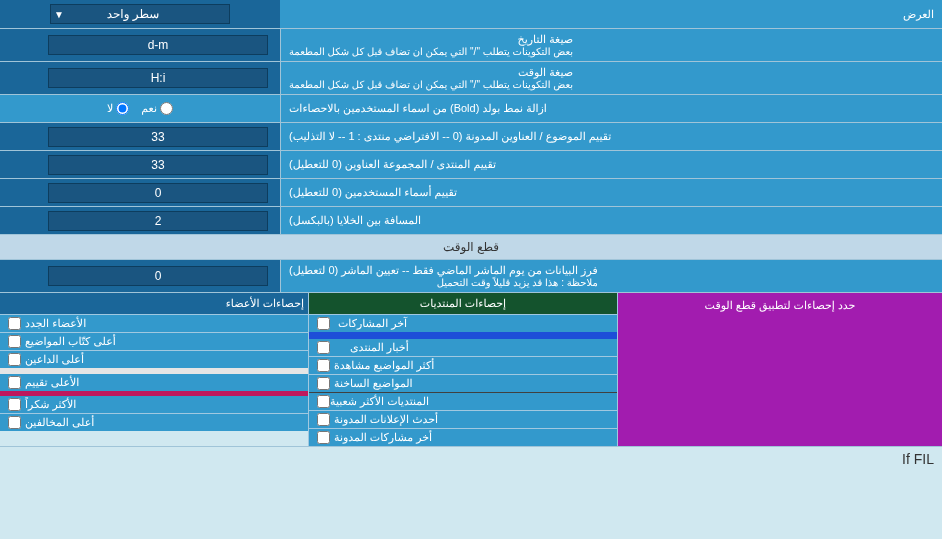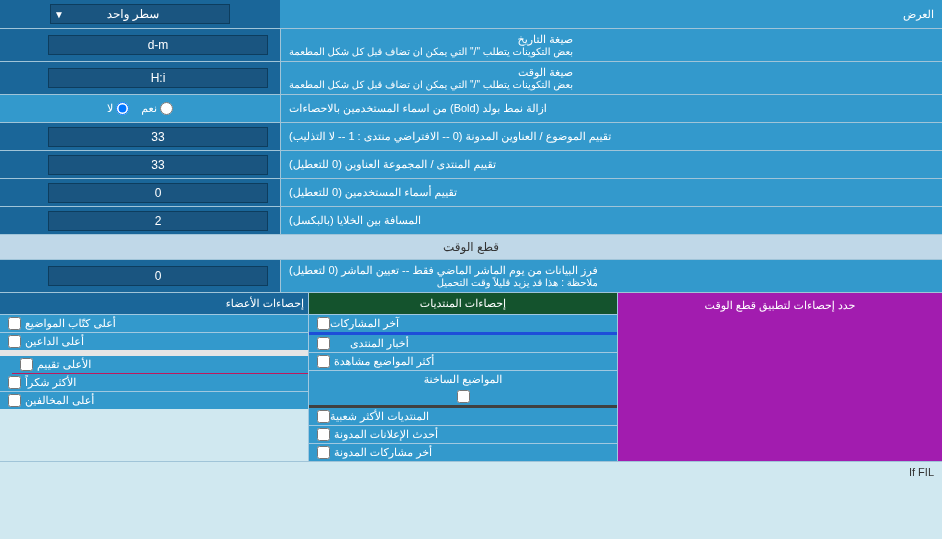--- a/index.html
+++ b/index.html
@@ -244,33 +244,33 @@
 
 <div style="display:flex; border-bottom: 1px solid #a0c4d8;">
 
   <div style="flex:1; background:#a21caf; color:#fff; text-align:center; padding:6px 8px; font-size:11px; border-left:1px solid #a0c8e0; display:flex; align-items:flex-start; justify-content:center;">
     <span>حدد إحصاءات لتطبيق قطع الوقت</span>
   </div>
 
   <div style="flex:1; border-left:1px solid #a0c8e0;">
     <div style="background:#14532d; color:#fff; text-align:center; padding:4px; font-size:11px; border-bottom:1px solid #a0c8e0;">إحصاءات المنتديات</div>
     <div style="background:#3399cc;">
-      <div style="display:flex; align-items:flex-end; justify-content:flex-end; padding:2px 8px; gap:0; color:#fff; font-size:11px; border-bottom:3px solid #1d4ed8;">
+      <div style="display:flex; align-items:flex-end; justify-content:flex-end; padding:2px 8px; gap:8px; color:#fff; font-size:11px; border-bottom:7px solid #1d4ed8;">
         <span>آخر المشاركات</span>
         <input type="checkbox" style="">
       </div>
       <div style="display:flex; align-items:center; justify-content:flex-end; padding:2px 8px; gap:20px; color:#fff; font-size:11px; border-bottom:1px solid #a0c8e0;">
         <span>أخبار المنتدى</span>
         <input type="checkbox" style="">
       </div>
       <div style="display:flex; align-items:center; justify-content:flex-end; padding:2px 8px; gap:4px; color:#fff; font-size:11px; border-bottom:1px solid #a0c8e0;">
         <span>أكثر المواضيع مشاهدة</span>
         <input type="checkbox" style="">
       </div>
-      <div style="display:flex; align-items:center; justify-content:flex-end; padding:2px 8px; gap:4px; color:#fff; font-size:11px; border-bottom:3px solid #404040;flex-direction:column;">
+      <div style="display:flex; align-items:center; justify-content:flex-end; padding:2px 8px; gap:4px; color:#fff; font-size:11px; border-bottom:1px solid #404040;">
         <span>المواضيع الساخنة</span>
         <input type="checkbox" style="">
       </div>
       <div style="display:flex; align-items:center; justify-content:flex-end; padding:2px 8px; color:#fff; font-size:11px; border-bottom:1px solid #a0c8e0;">
         <span>المنتديات الأكثر شعبية</span>
         <input type="checkbox" style="">
       </div>
       <div style="display:flex; align-items:center; justify-content:flex-end; padding:2px 8px; gap:4px; color:#fff; font-size:11px; border-bottom:1px solid #a0c8e0;">
         <span>أحدث الإعلانات المدونة</span>
         <input type="checkbox" style="">
@@ -279,36 +279,40 @@
         <span>أخر مشاركات المدونة</span>
         <input type="checkbox" style="">
       </div>
     </div>
   </div>
 
   <div style="flex:1;">
     <div style="background:#1a6699; color:#fff; text-align:right; padding:4px; font-size:11px; border-bottom:1px solid #a0c8e0;">إحصاءات الأعضاء</div>
     <div style="background:#3399cc;">
       <div style="display:flex; align-items:center; justify-content:flex-end; padding:2px 8px; gap:4px; color:#fff; font-size:11px; border-bottom:1px solid #a0c8e0;">
+        <span>الأعضاء الجدد</span>
+        <input type="checkbox" style="">
+      </div>
+      <div style="display:flex; align-items:center; justify-content:flex-end; padding:2px 8px; gap:4px; color:#fff; font-size:11px; border-bottom:1px solid #a0c8e0;">
         <span>أعلى كتّاب المواضيع</span>
         <input type="checkbox" style="">
       </div>
       <div style="display:flex; align-items:center; justify-content:flex-end; padding:2px 8px; gap:4px; color:#fff; font-size:11px; border-bottom:6px solid #e5e5e5;">
         <span>أعلى الداعين</span>
         <input type="checkbox" style="">
       </div>
-      <div style="display:flex; align-items:center; justify-content:flex-end; padding:2px 8px; gap:4px; color:#fff; font-size:11px; border-bottom:1px solid #be185d;margin-left:12px;">
+      <div style="display:flex; align-items:center; justify-content:flex-end; padding:2px 8px; gap:4px; color:#fff; font-size:11px; border-bottom:5px solid #be185d;">
         <span>الأعلى تقييم</span>
         <input type="checkbox" style="">
       </div>
       <div style="display:flex; align-items:center; justify-content:flex-end; padding:2px 8px; gap:4px; color:#fff; font-size:11px; border-bottom:1px solid #a0c8e0;">
         <span>الأكثر شكراً</span>
         <input type="checkbox" style="">
       </div>
       <div style="display:flex; align-items:center; justify-content:flex-end; padding:2px 8px; gap:4px; color:#fff; font-size:11px;">
         <span>أعلى المخالفين</span>
         <input type="checkbox" style="">
       </div>
     </div>
   </div>
 </div>
 
-<div style="padding: 4px 8px; background:#d0e8f0; color:#333; font-size:11px;">If FIL</div>
+<div style="padding: 4px 8px; background:#d0e8f0; color:#333; font-size:14px;">If FIL</div>
 
 </body></html>

